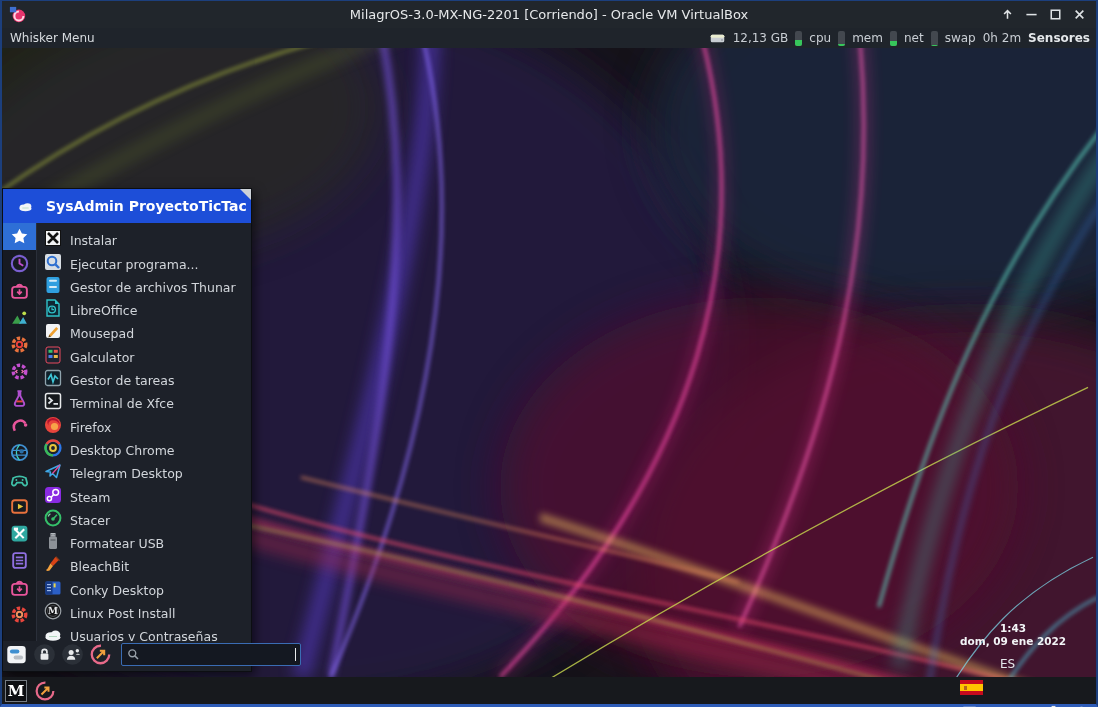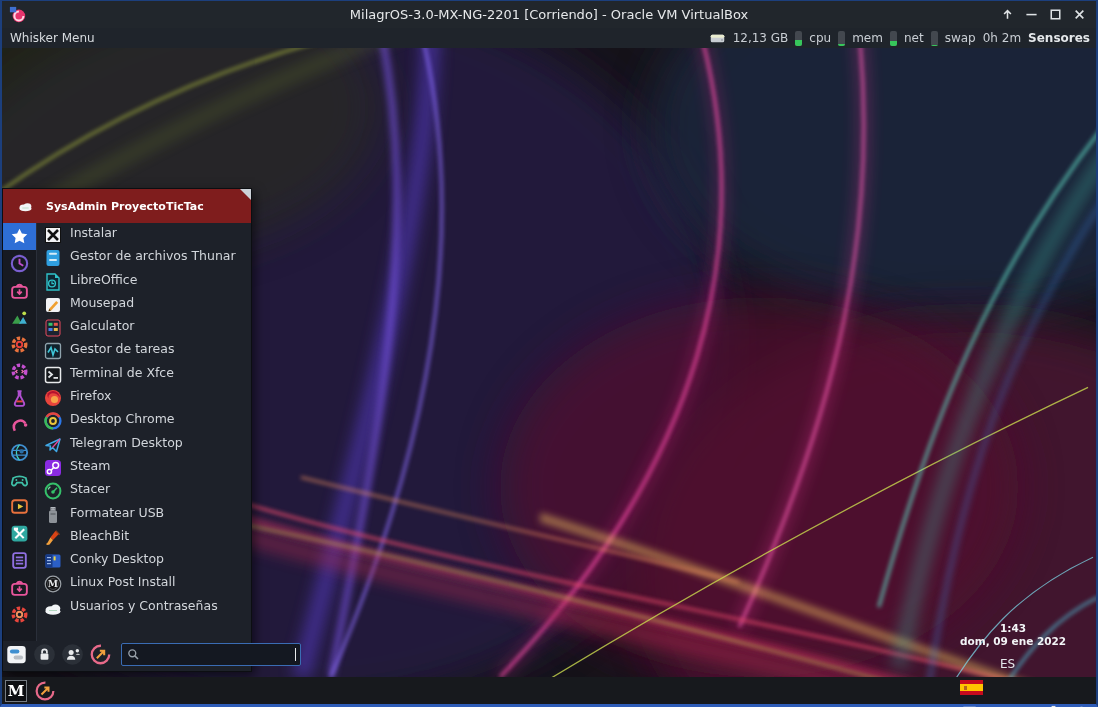--- a/index.html
+++ b/index.html
@@ -24,31 +24,31 @@
   .mon i{position:absolute;bottom:0;left:0;right:0;background:#37c65b;}
   .disk-ic{width:17px;height:15px;}
 
   
   .desktop{flex:1;position:relative;overflow:hidden;background:#16131a;}
   .wall{position:absolute;left:0;top:0;width:100%;height:100%;}
 
   
   .whisker{position:absolute;left:0;top:140px;width:250px;height:484px;background:#1d2129;border:1px solid #0c0e12;
            box-sizing:border-box;display:flex;flex-direction:column;box-shadow:3px 4px 10px rgba(0,0,0,.55);}
-  .wh-header{height:34px;flex:none;background:#7f1d1d;display:flex;align-items:center;gap:10px;padding-left:12px;
-             color:#fff;font-weight:bold;font-size:11px;position:relative;}
+  .wh-header{height:34px;flex:none;background:#1d4ed8;display:flex;align-items:center;gap:10px;padding-left:12px;
+             color:#fff;font-weight:bold;font-size:14px;position:relative;}
   .wh-header .ic{width:21px;height:16px;}
   .wh-resize{position:absolute;top:0;right:0;width:0;height:0;border-left:11px solid transparent;border-top:11px solid #cdd2d8;}
   .wh-body{flex:1;display:flex;min-height:0;}
   .cats{width:33px;flex:none;background:#171a21;border-right:1px solid #2a2f3a;display:flex;flex-direction:column;}
   .cat{height:27px;flex:none;display:flex;align-items:center;justify-content:center;}
   .cat.sel{background:#2e6fd6;}
   .cat .ic{width:21px;height:21px;}
   .items{flex:1;display:flex;flex-direction:column;overflow:hidden;padding-top:2px;}
-  .mitem{height:23.3px;flex:none;display:flex;align-items:flex-start;gap:7px;padding-left:6px;color:#d2d6db;font-size:12.5px;white-space:nowrap;}
+  .mitem{height:23.3px;flex:none;display:flex;align-items:flex-end;gap:7px;padding-left:6px;color:#d2d6db;font-size:12.5px;white-space:nowrap;}
   .mitem .ic{width:20px;height:20px;flex:none;}
   .wh-footer{height:27px;flex:none;display:flex;align-items:center;padding:0 4px 3px 2px;gap:5px;}
   .act{width:23px;height:23px;flex:none;}
   .search{flex:1;height:21px;margin-left:4px;background:#141821;border:1px solid #3a6cb4;border-radius:2px;
           display:flex;align-items:center;padding:0 4px;gap:3px;}
   .search .ic{width:15px;height:15px;flex:none;}
   .search input{flex:1;background:transparent;border:0;outline:0;color:#e8eaec;font-size:12px;min-width:0;padding:0;font-family:inherit;}
   .caret{width:1px;height:13px;background:#e8eaec;flex:none;margin-left:-2px;}
   .ic svg,.act svg,.ctrl svg,.tb-icon svg,.disk-ic svg,.tray-ic svg{display:block;width:100%;height:100%;}
 
@@ -334,20 +334,30 @@
                 <svg viewBox="0 0 20 20">
                   <rect x="2.5" y="2.5" width="15" height="15" fill="#f2f3f5" stroke="#111" stroke-width="1"></rect>
                   <path d="M5 5 L15 15 M15 5 L5 15" stroke="#111" stroke-width="2.6"></path>
                 </svg>
               </span>
               <span>Instalar</span>
             </div>
             <div class="mitem">
               <span class="ic">
                 <svg viewBox="0 0 20 20">
+                  <rect x="2" y="2" width="16" height="16" rx="2" fill="#d8dee4"></rect>
+                  <circle cx="9" cy="9" r="4.3" fill="none" stroke="#2e6fd0" stroke-width="2"></circle>
+                  <path d="M12.4 12.4 L16 16" stroke="#2e6fd0" stroke-width="2.4"></path>
+                </svg>
+              </span>
+              <span>Ejecutar programa...</span>
+            </div>
+            <div class="mitem">
+              <span class="ic">
+                <svg viewBox="0 0 20 20">
                   <rect x="3.5" y="2" width="13" height="16" rx="2" fill="#2f9fe0"></rect>
                   <rect x="6" y="4.8" width="8" height="2" rx="1" fill="#d6ecf7"></rect>
                   <rect x="6" y="11" width="8" height="2" rx="1" fill="#d6ecf7"></rect>
                 </svg>
               </span>
               <span>Gestor de archivos Thunar</span>
             </div>
             <div class="mitem">
               <span class="ic">
                 <svg viewBox="0 0 20 20">

